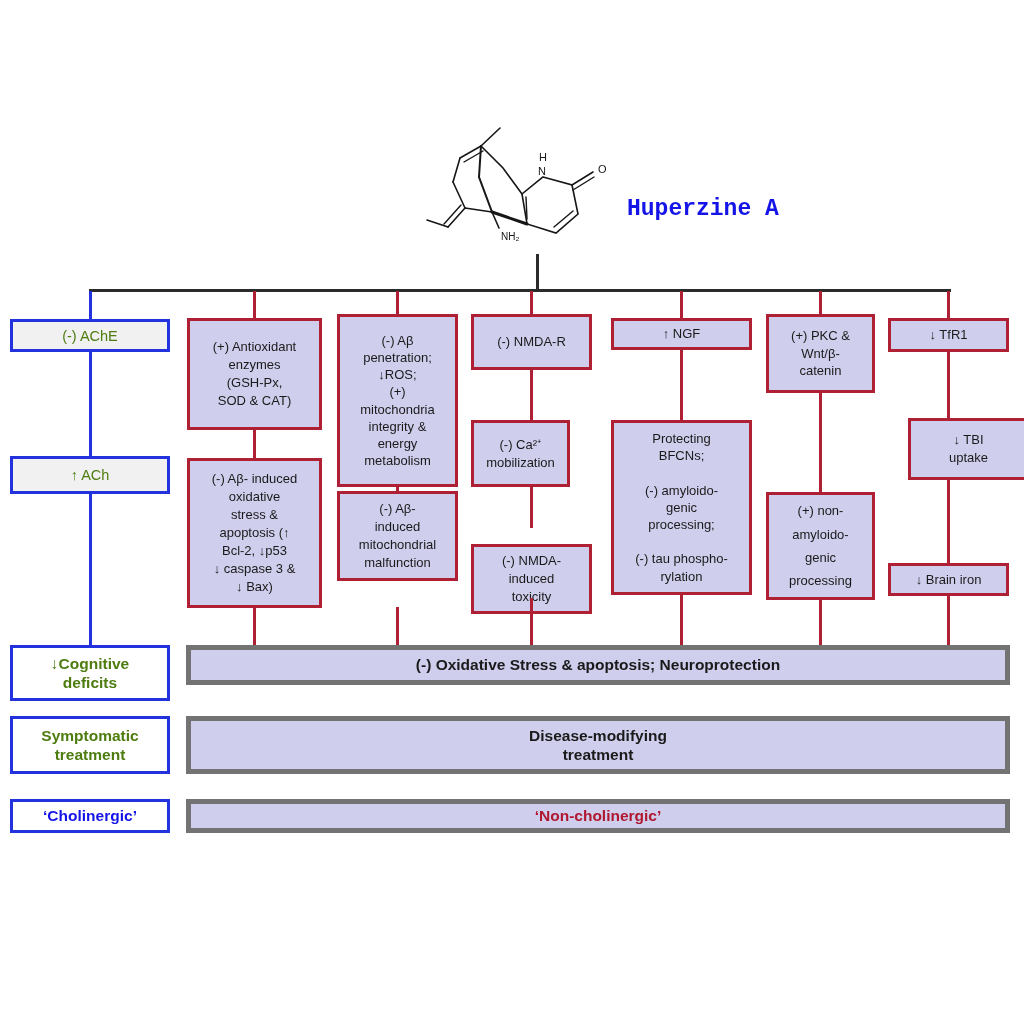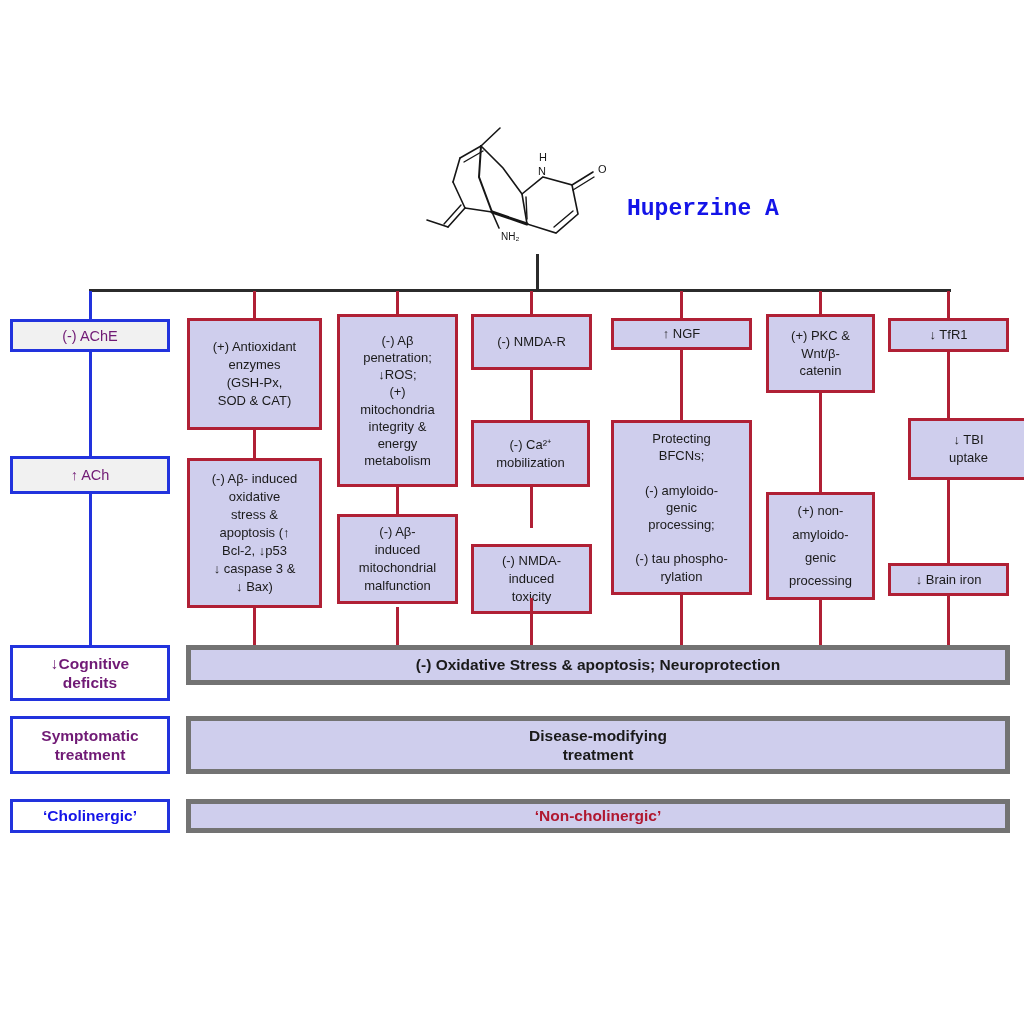--- a/index.html
+++ b/index.html
@@ -22,21 +22,21 @@
     text-align:center;font-size:13px;line-height:1.38;
     white-space:pre-line;color:#1a1a1a;padding:2px 3px;
   }
   .loose{line-height:1.8;}
   .tight{line-height:1.32;}
   
   .bbox{
     position:absolute;box-sizing:border-box;
     border:3px solid #2233dd;background:#f1f1f1;
     display:flex;align-items:center;justify-content:center;
-    text-align:center;font-size:14.5px;white-space:pre-line;color:#701a75;
+    text-align:center;font-size:14.5px;white-space:pre-line;color:#4d7c0f;
   }
   .bbox-bold{background:#ffffff;font-weight:bold;font-size:15.5px;line-height:1.25;}
   .blue-text{color:#1414e8;}
   
   .bar{
     position:absolute;box-sizing:border-box;
     border:5px solid #737373;background:#cfceed;
     display:flex;align-items:center;justify-content:center;
     text-align:center;font-weight:bold;font-size:15.5px;line-height:1.25;
     white-space:pre-line;color:#1a1a1a;
@@ -129,29 +129,29 @@
 
 <div class="pbox tight" style="left:337px;top:314px;width:121px;height:173px;">(-) Aβ
 penetration;
 ↓ROS;
 (+)
 mitochondria
 integrity &amp;
 energy
 metabolism</div>
 <div class="vline ln-red" style="left:396px;top:487px;height:30px;"></div>
-<div class="pbox" style="left:337px;top:514px;width:121px;height:90px;">(-) Aβ-
+<div class="pbox" style="left:337px;top:491px;width:121px;height:90px;">(-) Aβ-
 induced
 mitochondrial
 malfunction</div>
 <div class="vline ln-red" style="left:396px;top:607px;height:38px;"></div>
 
 <div class="pbox" style="left:471px;top:314px;width:121px;height:56px;">(-) NMDA-R</div>
 <div class="vline ln-red" style="left:530px;top:370px;height:50px;"></div>
-<div class="pbox" style="left:471px;top:420px;width:119px;height:67px;">(-) Ca²⁺
+<div class="pbox" style="left:471px;top:420px;width:99px;height:67px;">(-) Ca²⁺
 mobilization</div>
 <div class="vline ln-red" style="left:530px;top:487px;height:41px;"></div>
 <div class="pbox" style="left:471px;top:528px;width:121px;height:70px;margin-top:16px;">(-) NMDA-
 induced
 toxicity</div>
 <div class="vline ln-red" style="left:530px;top:598px;height:47px;"></div>
 
 <div class="pbox" style="left:611px;top:318px;width:141px;height:32px;">↑ NGF</div>
 <div class="vline ln-red" style="left:680px;top:350px;height:70px;"></div>
 <div class="pbox tight" style="left:611px;top:420px;width:141px;height:175px;">Protecting

